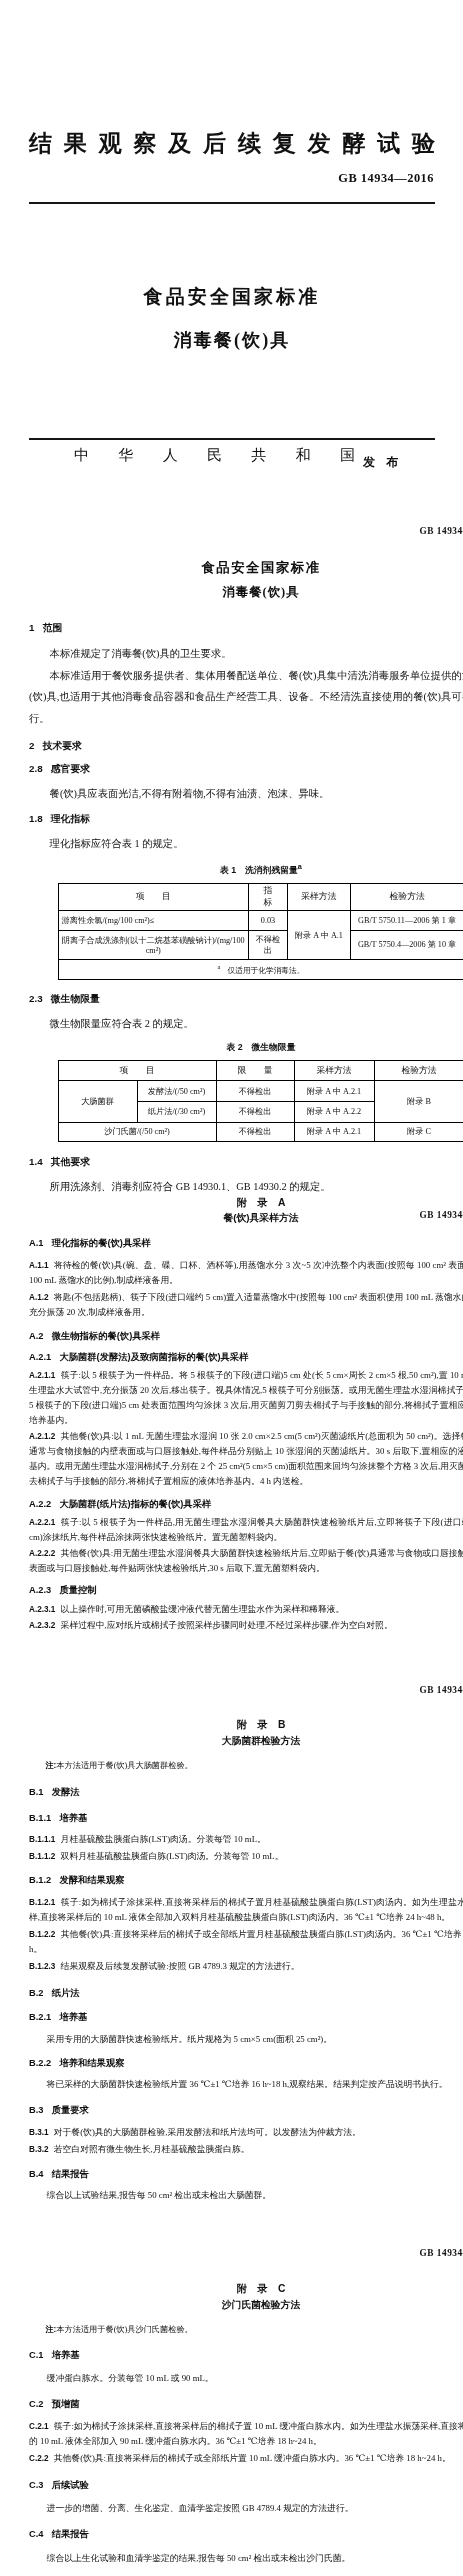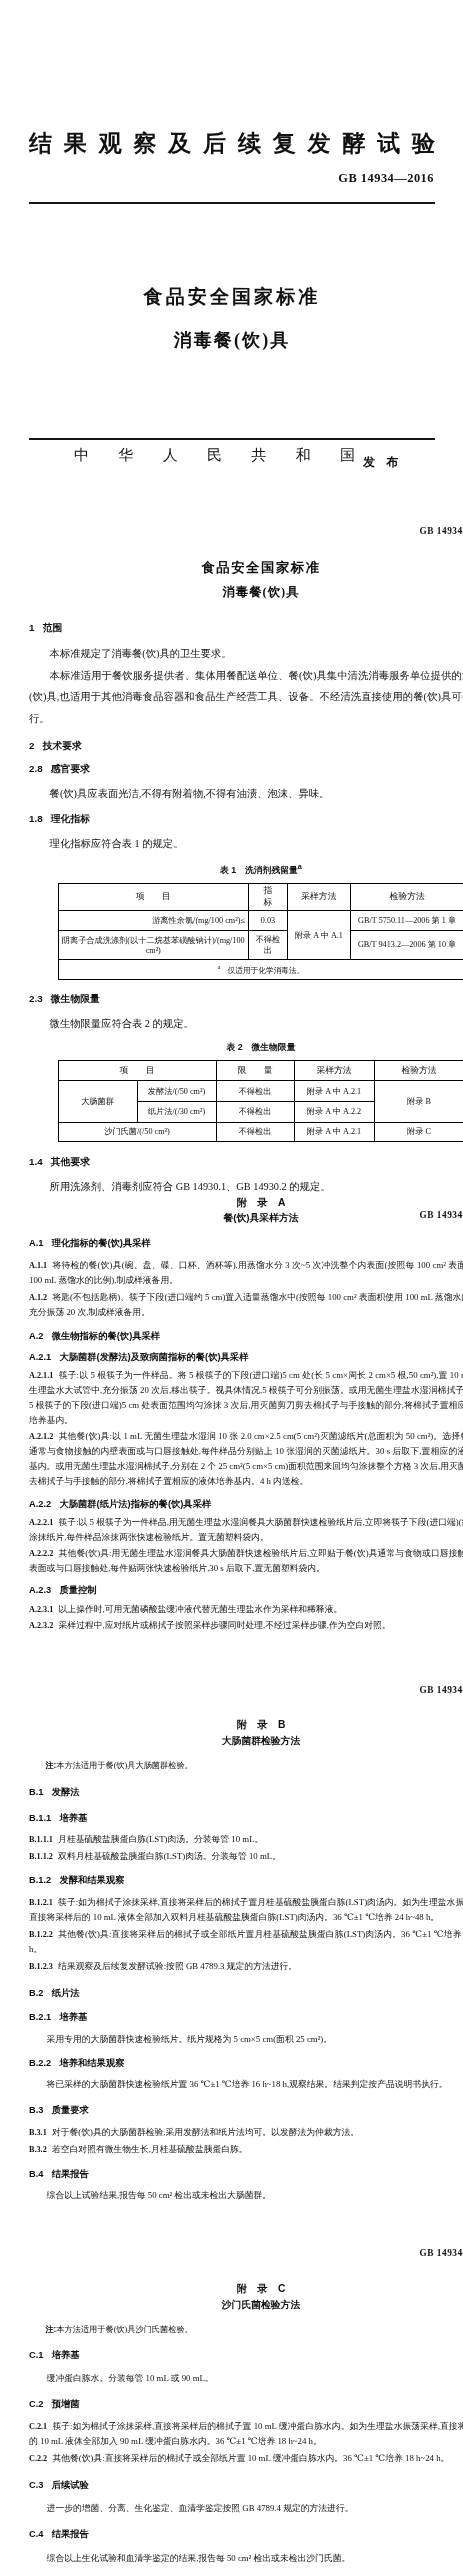--- a/index.html
+++ b/index.html
@@ -20,35 +20,35 @@
   .issuer{position:absolute;top:446px;left:74px;width:281px;font-size:15px;font-weight:normal;line-height:18px;}
   .publish{position:absolute;top:454px;left:363px;font-size:12px;font-weight:bold;letter-spacing:4.1px;}
   
   .doc-t1{text-align:center;font-size:13.4px;font-weight:bold;letter-spacing:1.5px;}
   .doc-t2{text-align:center;font-size:12.4px;font-weight:bold;letter-spacing:1px;}
   .h2{font-family:"Liberation Sans","DejaVu Sans",sans-serif;font-weight:bold;font-size:9.8px;}
   .h2 .n{margin-right:8.2px;}
   .p{font-size:10.3px;line-height:21.6px;text-align:justify;}
   .ind{text-indent:2em;}
   .item{font-size:10.3px;line-height:21.6px;text-align:justify;}
-  .item .n{font-family:Liberation Serif, serif;font-weight:bold;font-size:9.3px;margin-right:6.2px;}
+  .item .n{font-family:Liberation Sans, sans-serif;font-weight:bold;font-size:9.3px;margin-right:6.2px;}
   .apx .h2{font-size:9.3px;}
   .apx .p,.apx .item{font-size:8.8px;line-height:15px;}
   .apx .item .n{font-size:8.2px;margin-right:5.2px;}
   .apx-title{text-align:center;font-weight:bold;font-size:10.3px;font-family:"Liberation Sans","DejaVu Sans",sans-serif;}
   .apx-sub{text-align:center;font-weight:bold;font-size:9.8px;font-family:"Liberation Sans","DejaVu Sans",sans-serif;}
   .note{font-size:8.2px;line-height:13.4px;text-indent:2em;}
   .note .nl{font-weight:bold;font-family:"Liberation Sans","DejaVu Sans",sans-serif;}
   
   .tcap{text-align:center;font-weight:bold;font-size:8.8px;font-family:"Liberation Sans","DejaVu Sans",sans-serif;}
   table.std{border-collapse:collapse;width:407px;margin:6.2px auto 0 auto;border:1px solid #000;font-size:8.2px;}
   table.std td,table.std th{border:0.5px solid #000;text-align:center;vertical-align:middle;font-weight:normal;padding:1px 3.1px;}
   table.std tr.head th{height:17.5px;border-bottom:1px solid #000;font-size:8.8px;}
   td.left{text-align:left;padding-left:6.2px;padding-right:5.2px;}
-  .cellflex{display:flex;justify-content:flex-end;align-items:center;}
+  .cellflex{display:flex;justify-content:flex-start;align-items:center;}
   td.fn{text-align:left;padding-left:15.5px;font-size:7.7px;height:17.5px;}
   
   #page2{position:absolute;top:515px;left:0;width:464px;}
   #apxA{position:absolute;top:1196px;left:0;width:464px;}
   #apxB{position:absolute;top:1677px;left:0;width:464px;}
   #apxC{position:absolute;top:2241px;left:0;width:464px;}
   .pageno{text-align:right;font-size:8.2px;}
 </style>
 </head>
 <body>
@@ -114,21 +114,21 @@
         <span>≤</span>
       </div>
           </td>
       <td>0.03</td>
       <td rowspan="2">附录 A 中 A.1</td>
       <td>GB/T 5750.11—2006 第 1 章</td>
     </tr>
     <tr style="height:29px;">
       <td class="left">阴离子合成洗涤剂(以十二烷基苯磺酸钠计)/(mg/100 cm²)</td>
       <td>不得检出</td>
-      <td>GB/T 9413.2—2006 第 10 章</td>
+      <td>GB/T 5750.4—2006 第 10 章</td>
     </tr>
     <tr>
       <td class="fn" colspan="4">
         <sup>a</sup>
         <span style="margin-left:5.2px;">仅适用于化学消毒法。</span>
       </td>
     </tr>
   </tbody>
     </table>
 

